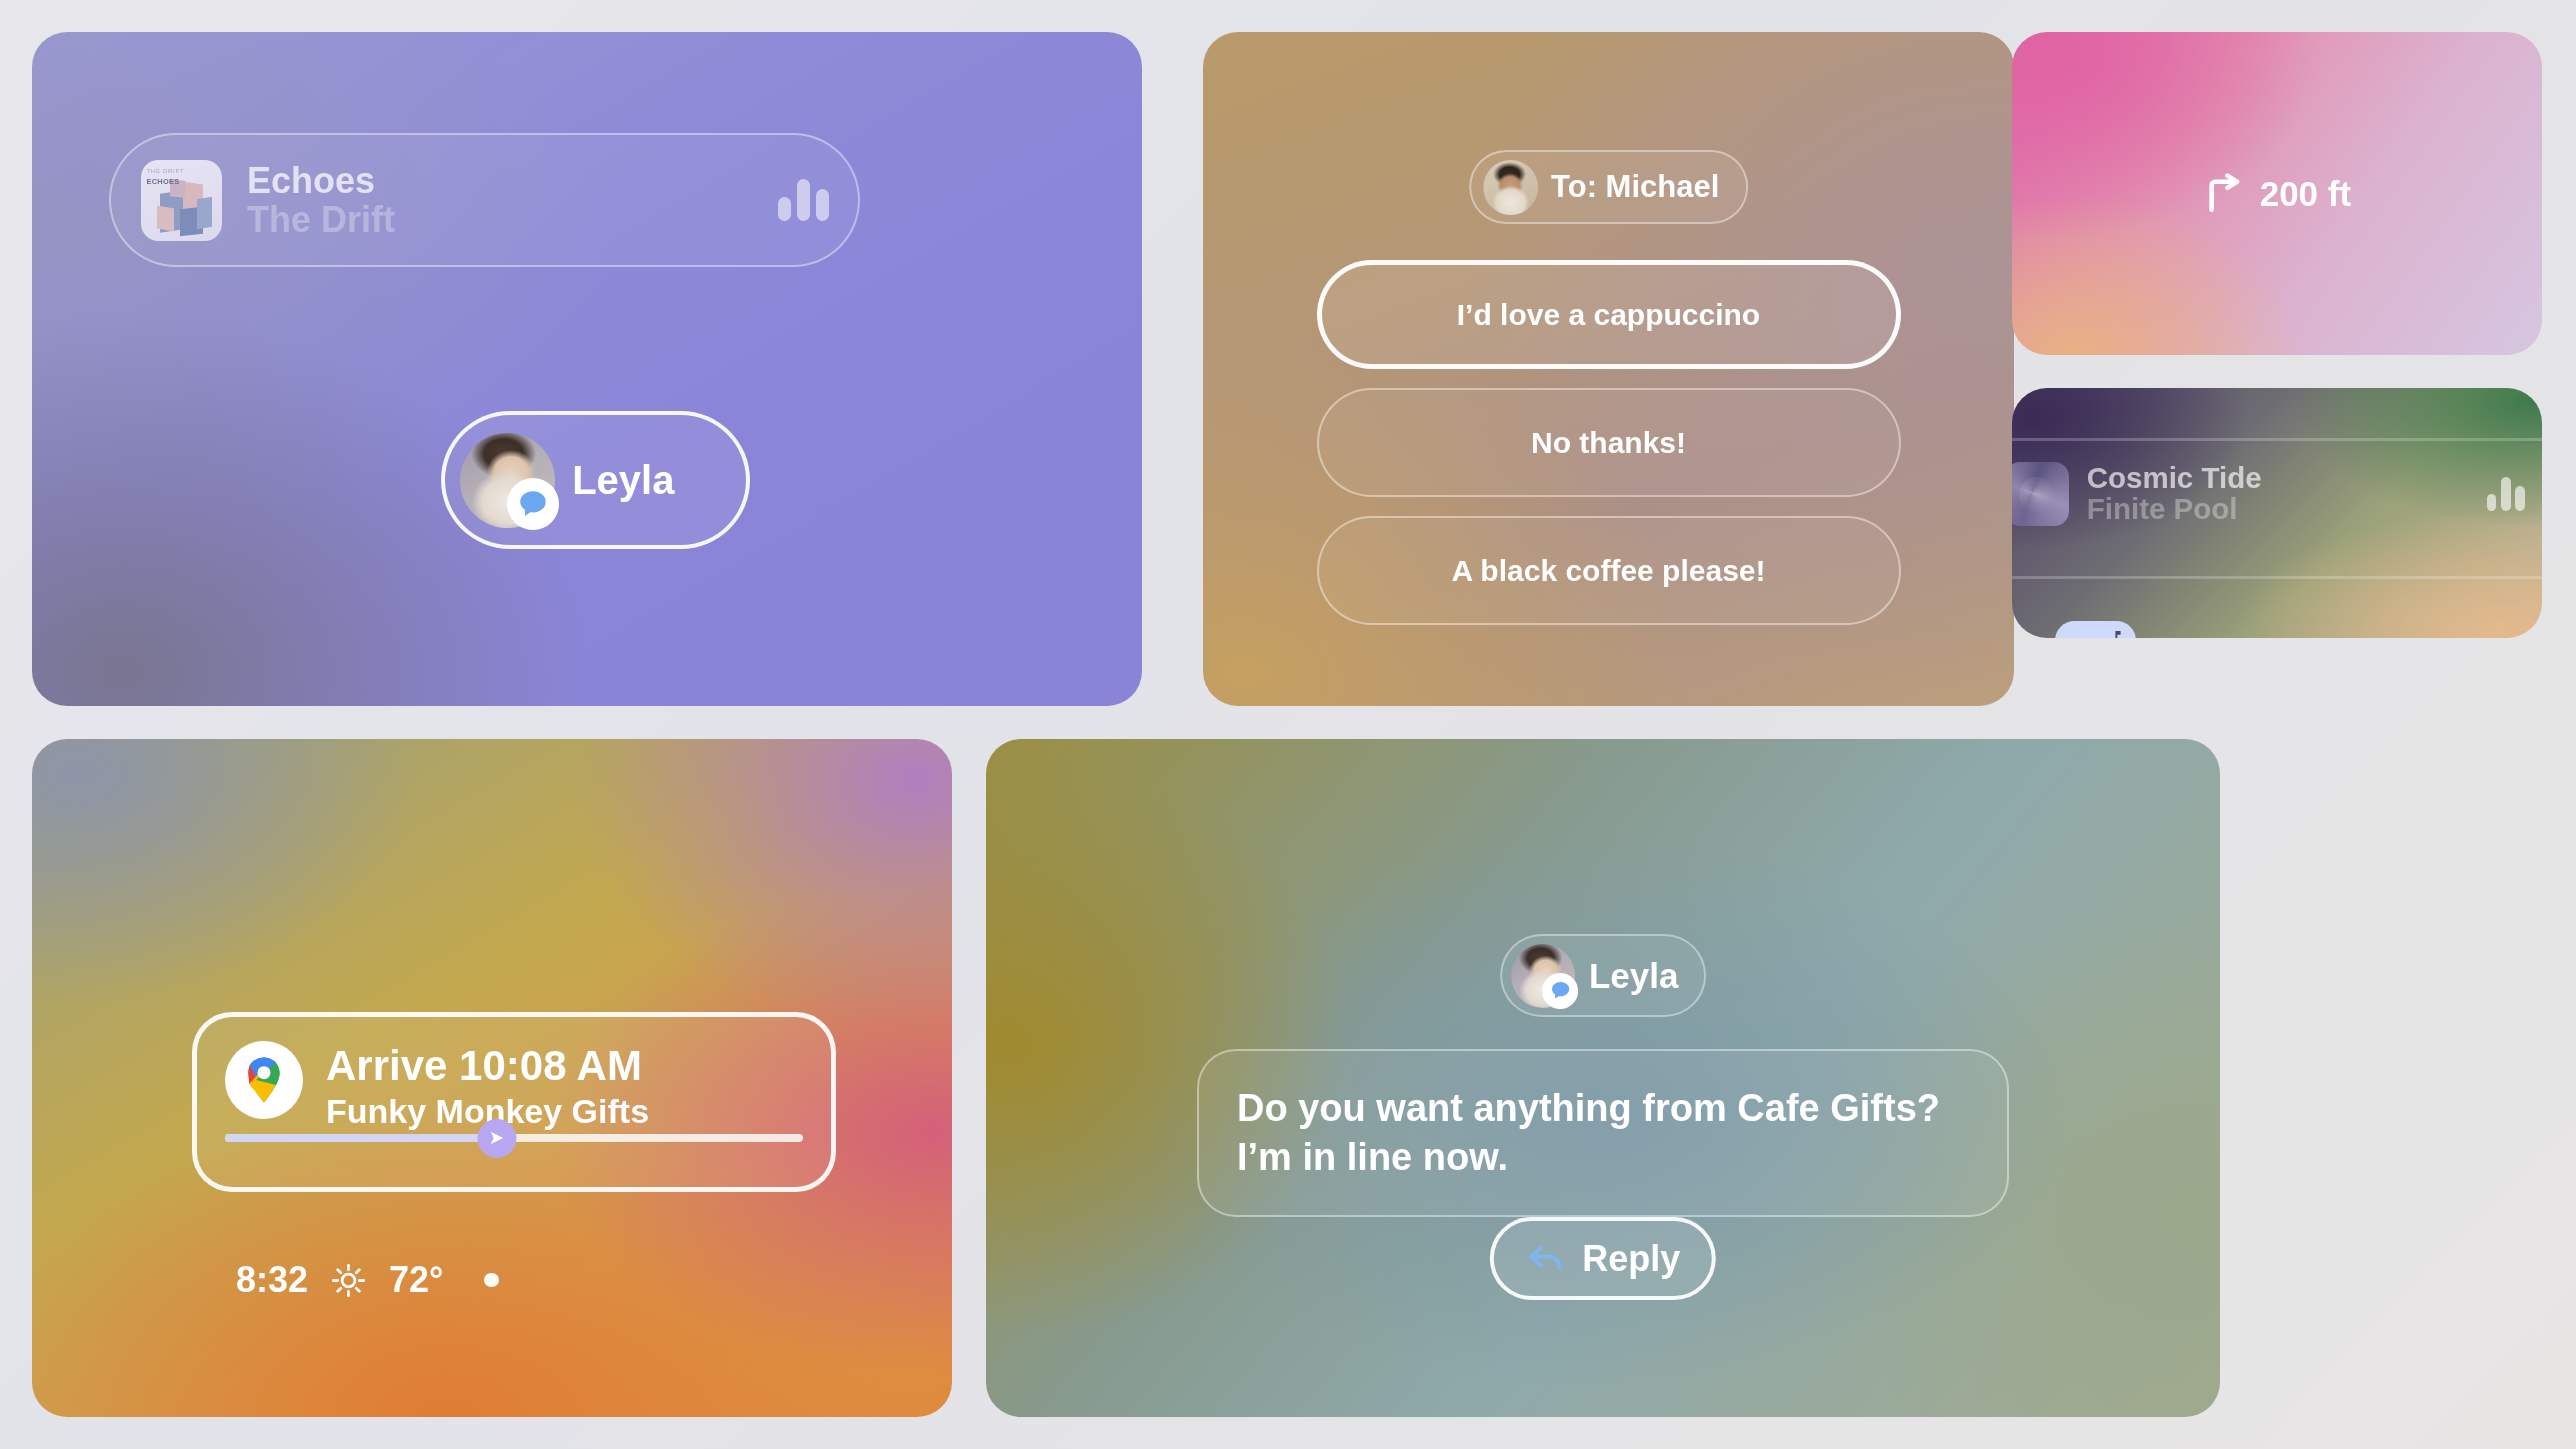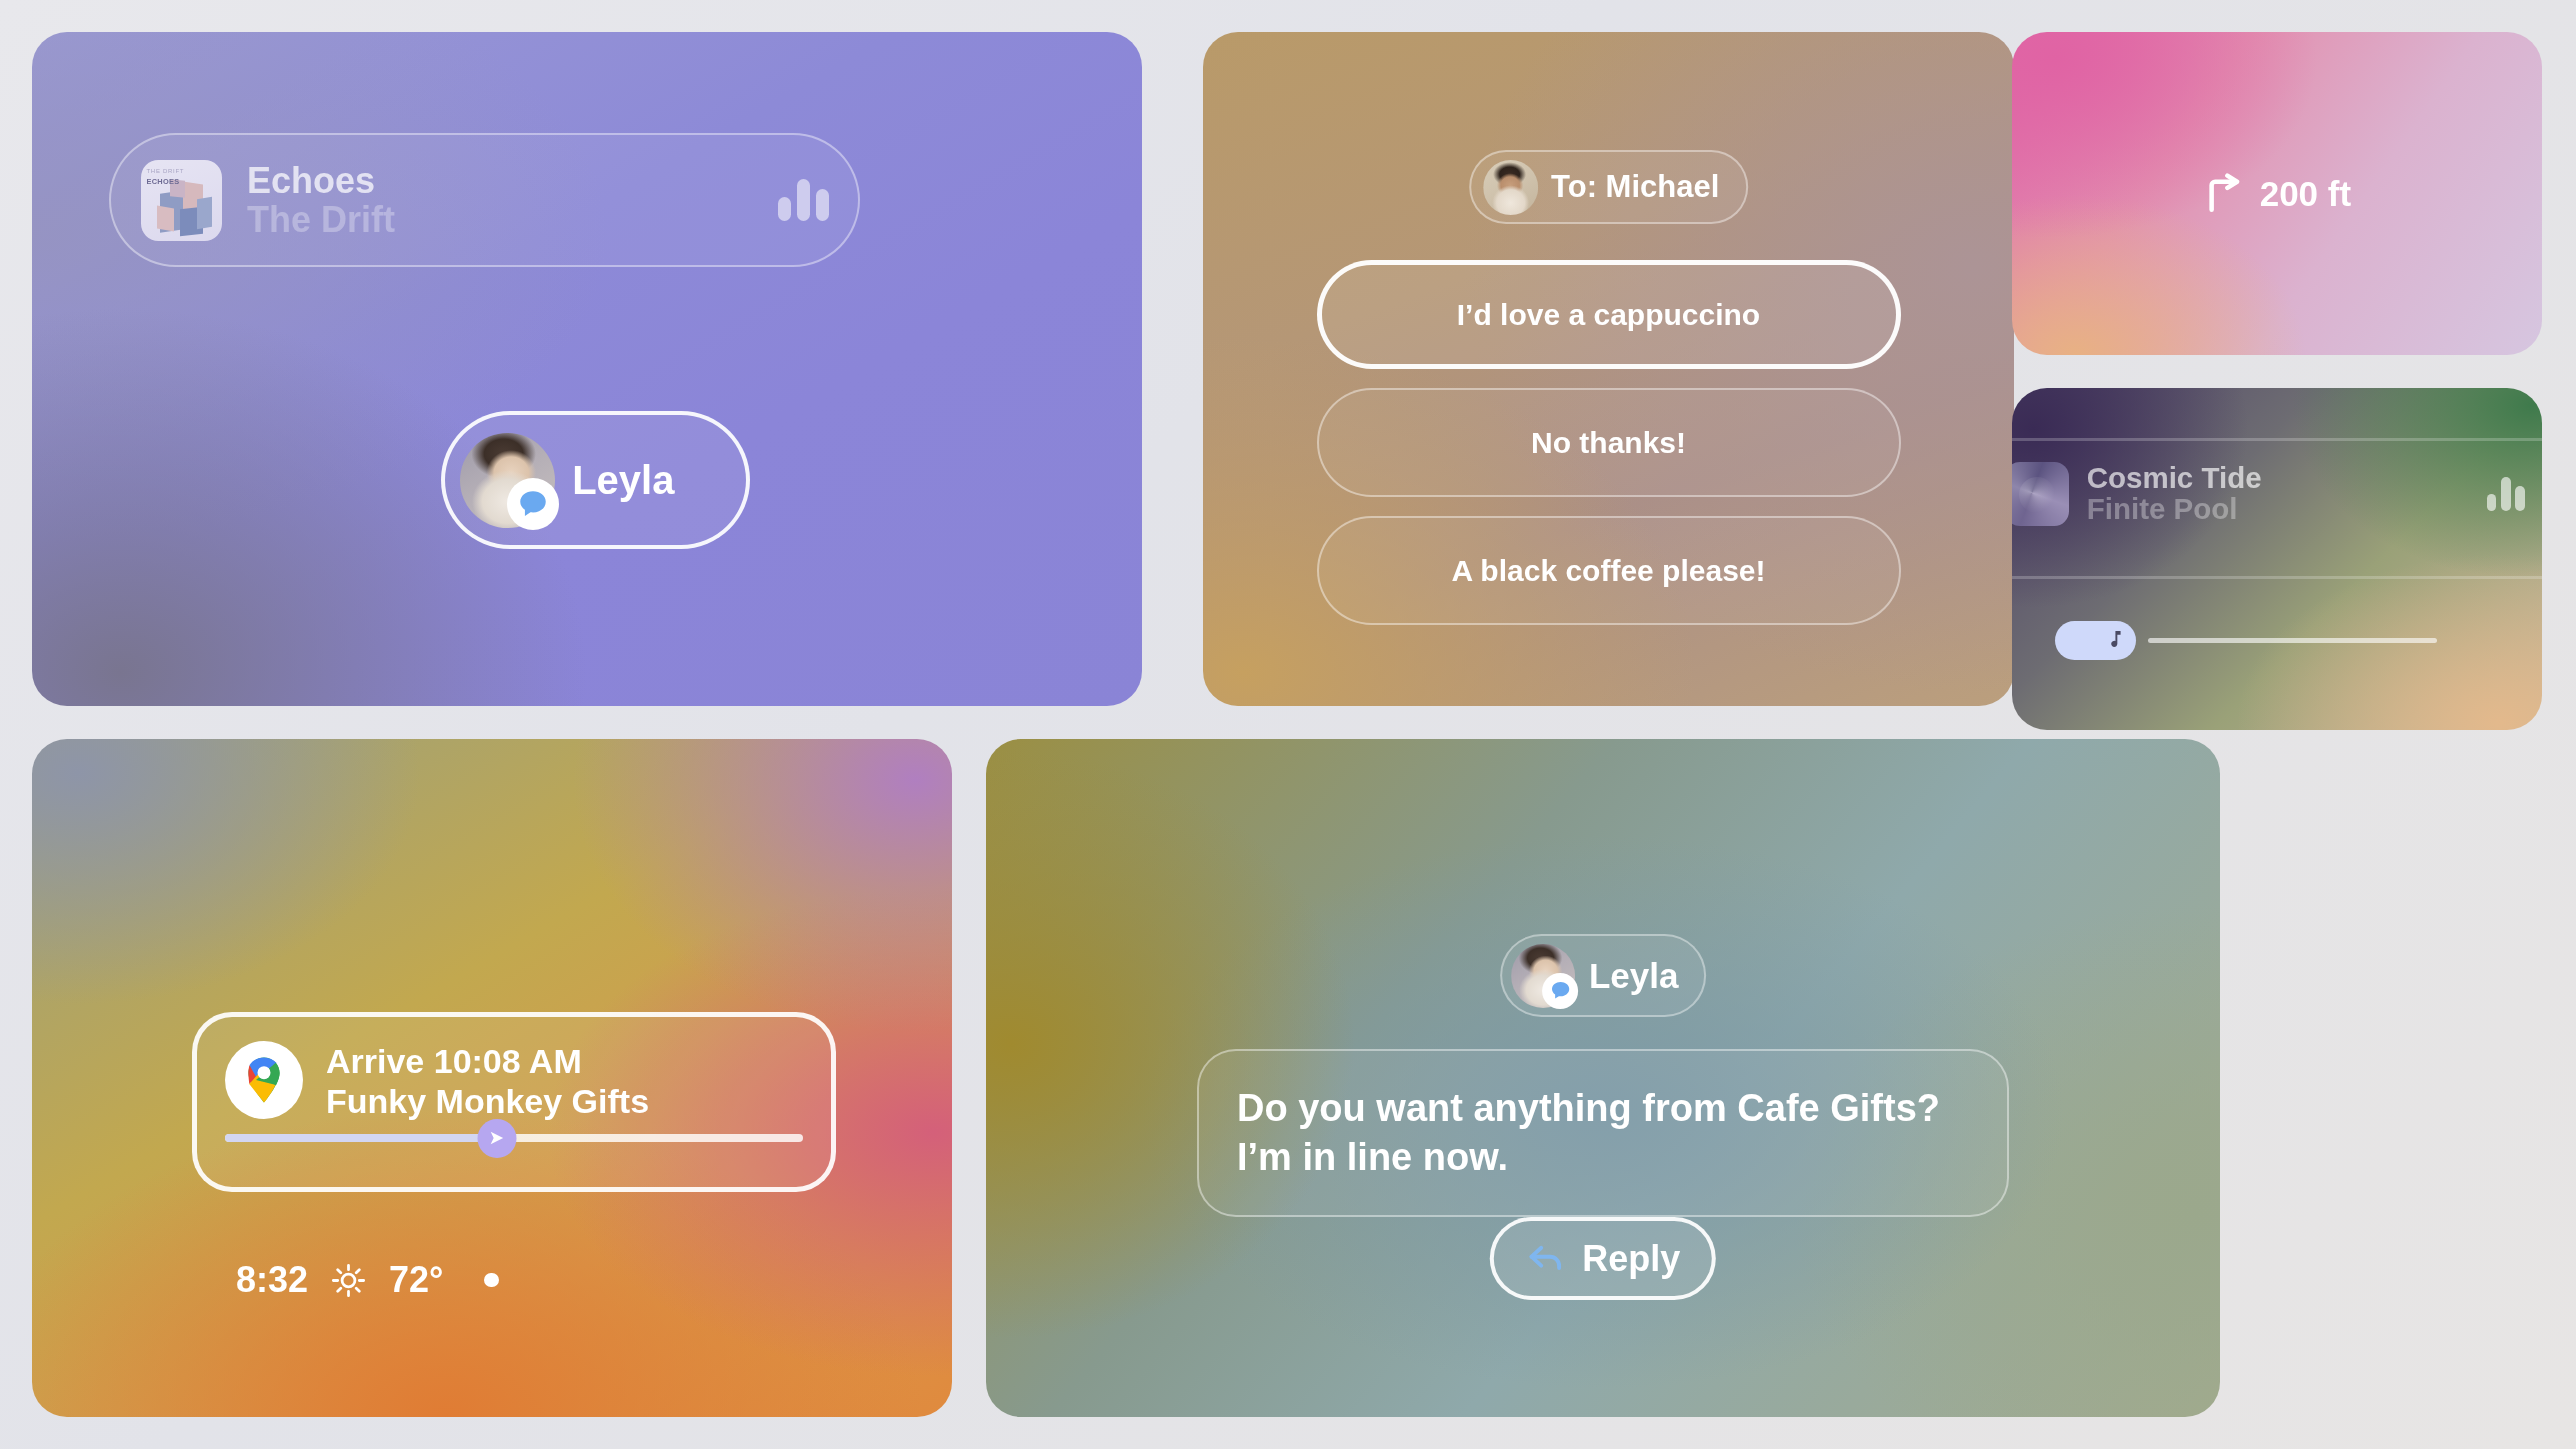--- a/index.html
+++ b/index.html
@@ -111,21 +111,21 @@
   }
   .nav-turn{
     position:absolute;left:50%;top:50%;transform:translate(-50%,-50%);
     display:flex;align-items:center;gap:14.8px;
   }
   .nav-turn .icon{width:42px;height:42px;}
   .nav-turn .txt{font-size:35px;font-weight:bold;color:#fff;}
 
   
   #card-cosmic{
-    left:2012px; top:388px; width:530px; height:342px;
+    left:2012px; top:388px; width:530px; height:250px;
     background:
       radial-gradient(ellipse 70% 90% at 4% 12%, #3a2b55 0%, rgba(58,43,85,0) 58%),
       radial-gradient(ellipse 75% 85% at 98% 5%, #3f7a4c 0%, rgba(63,122,76,0) 60%),
       radial-gradient(ellipse 80% 80% at 92% 98%, #e3b98c 0%, rgba(227,185,140,0) 62%),
       linear-gradient(135deg,#4e4268 0%,#6d6c72 35%,#9aa178 62%,#c6b69b 100%);
   }
   .cosmic-row{position:absolute;left:0;top:74px;width:100%;display:flex;align-items:center;padding:0 6.7px 0 0;}
   .cosmic-art{
     width:64px;height:64px;border-radius:14.8px;flex:none;margin-left:-6.7px;overflow:hidden;position:relative;
     background:conic-gradient(from 200deg at 42% 48%, #6f6490, #8e86ab, #5b5380, #9a8fb6, #6f6490);
@@ -160,21 +160,21 @@
       linear-gradient(150deg,#9aa07e 0%,#c2a84f 40%,#d79a4c 70%,#e08a3e 100%);
   }
   .arrive-box{
     position:absolute;left:160px;top:273px;width:644px;height:180px;
     border:5.4px solid rgba(255,255,255,.92);border-radius:40px;background:rgba(255,255,255,.07);
     padding:24px 28px 0 28px;
   }
   .arrive-head{display:flex;align-items:flex-start;gap:23px;}
   .maps-pin{width:78px;height:78px;border-radius:50%;background:#fff;flex:none;display:flex;align-items:center;justify-content:center;}
   .maps-pin svg{width:52px;height:52px;}
-  .arrive-eta{font-size:34px;font-weight:bold;color:#fff;line-height:1.18;}
+  .arrive-eta{font-size:42px;font-weight:bold;color:#fff;line-height:1.18;}
   .arrive-dest{font-size:34px;font-weight:bold;color:#fff;line-height:1.18;}
   .arrive-slider{position:absolute;left:28px;right:28px;bottom:34px;height:29.5px;display:flex;align-items:center;}
   .sl-track{position:absolute;left:0;right:0;height:8px;border-radius:5.4px;background:rgba(255,255,255,.82);}
   .sl-fill{position:absolute;left:0;height:8px;border-radius:5.4px;background:#d3d6f2;width:47%;}
   .sl-thumb{
     position:absolute;left:47%;transform:translateX(-50%);
     width:39px;height:39px;border-radius:50%;background:#b6a7f0;
     display:flex;align-items:center;justify-content:center;
   }
   .sl-thumb svg{width:20px;height:20px;}

